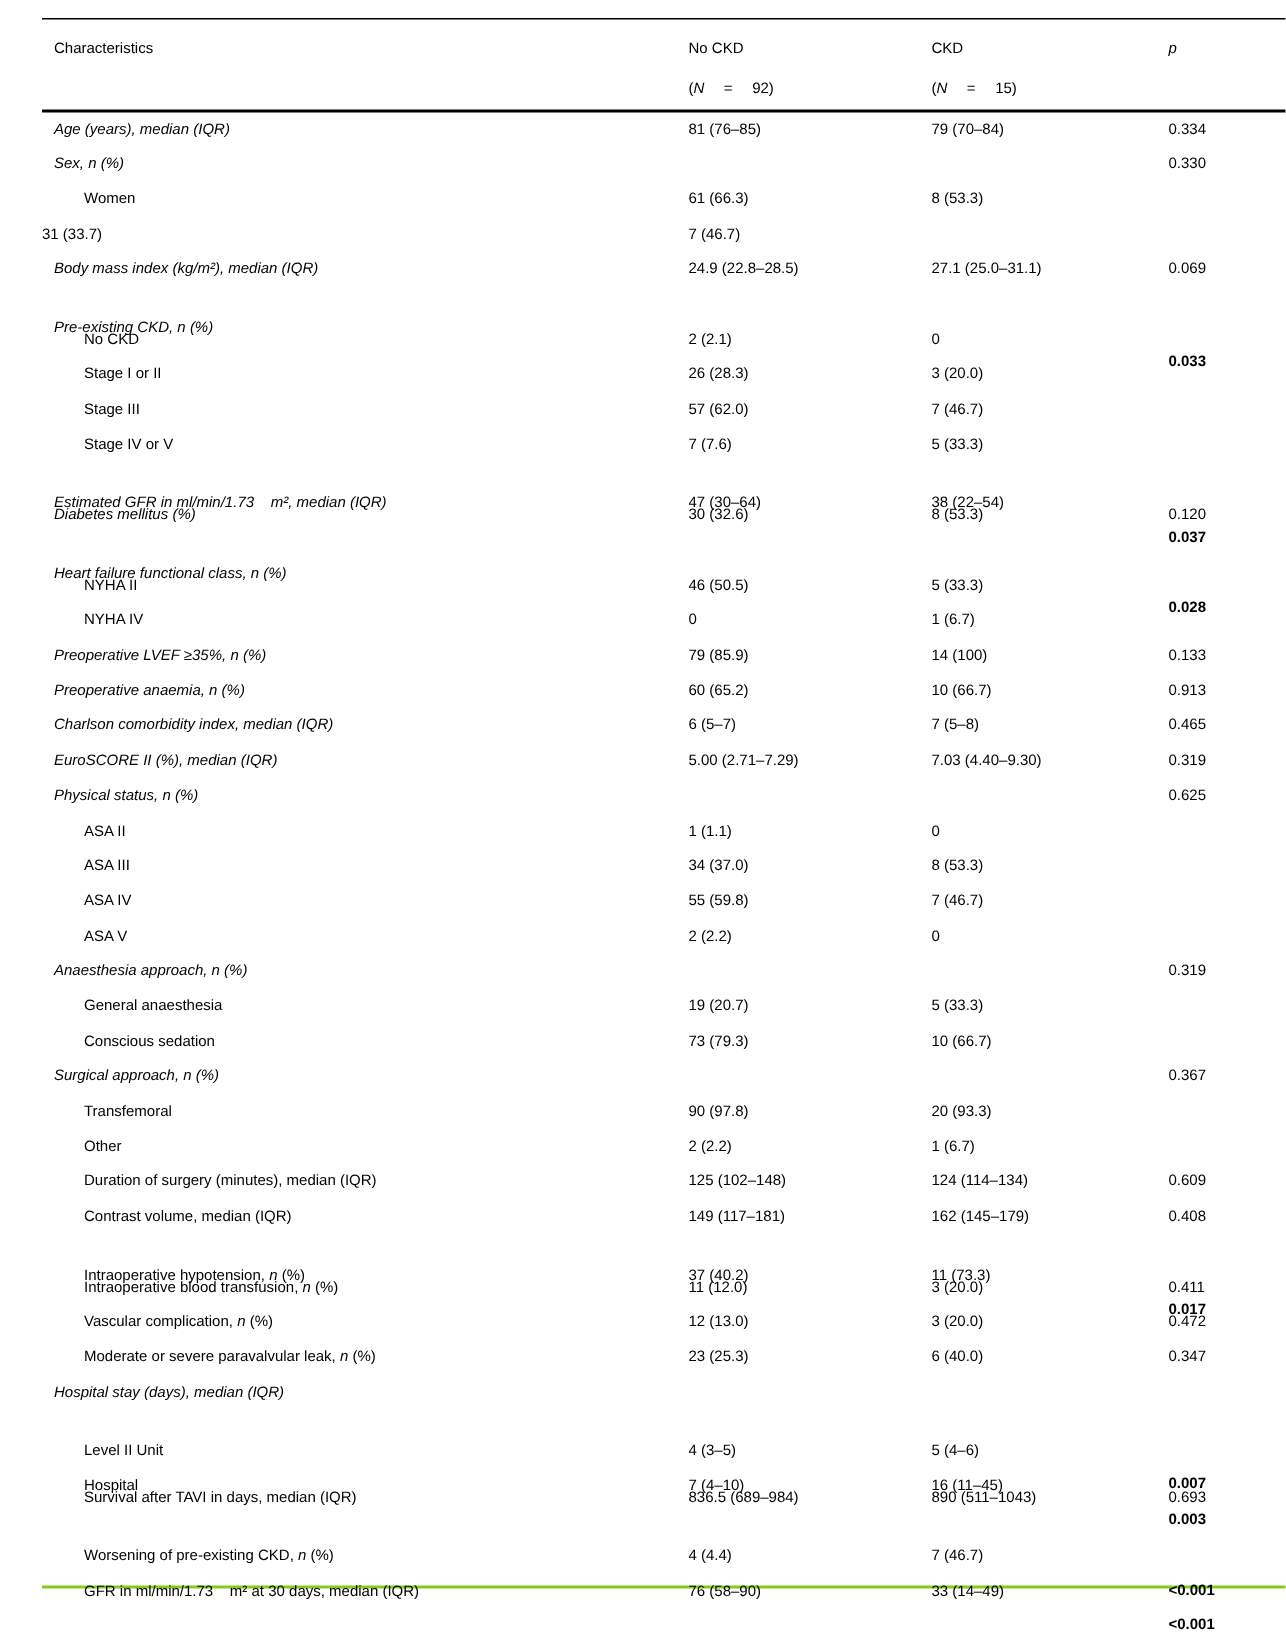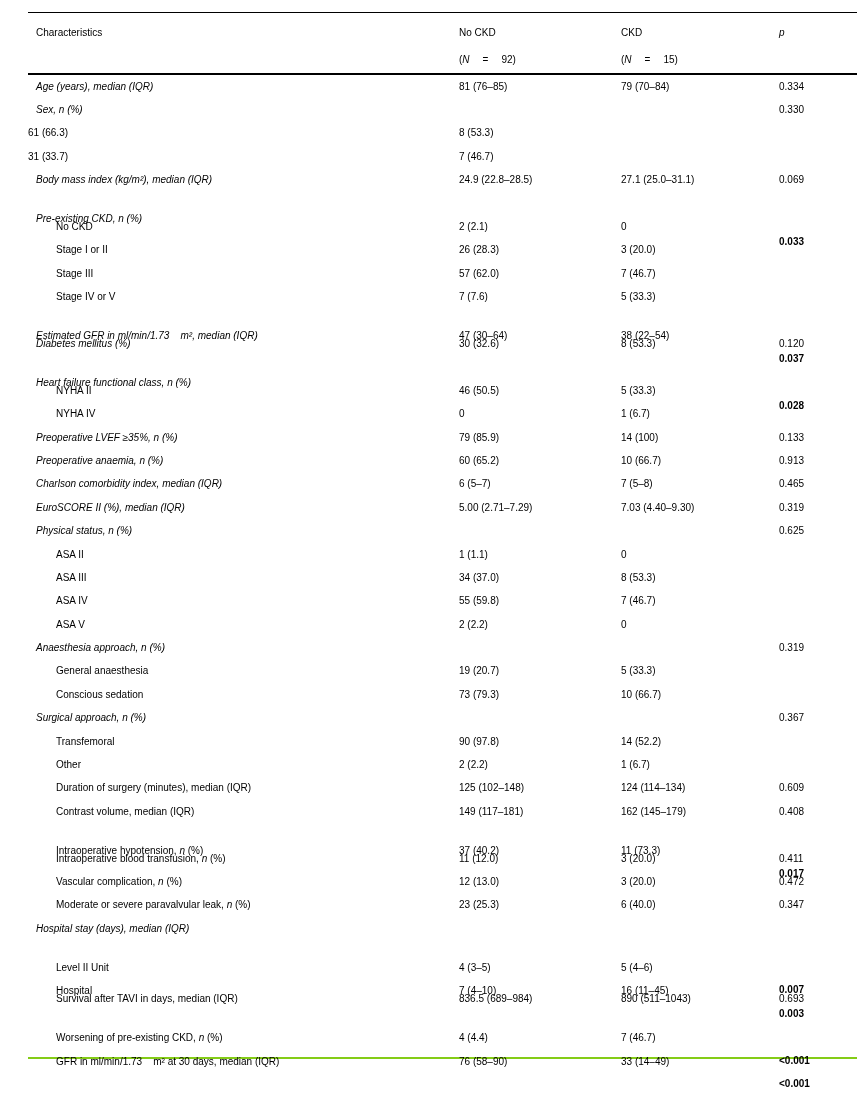--- a/index.html
+++ b/index.html
@@ -86,20 +86,21 @@
         <div class="cell">79 (70–84)</div>
         <div class="cell">0.334</div>
       </div>
       <div class="row">
         <div class="cell label it">Sex, n (%)</div>
         <div class="cell"></div>
         <div class="cell"></div>
         <div class="cell">0.330</div>
       </div>
       <div class="row indent">
+        <div class="cell label">Women</div>
         <div class="cell">61 (66.3)</div>
         <div class="cell">8 (53.3)</div>
         <div class="cell"></div>
       </div>
       <div class="row indent">
         <div class="cell">31 (33.7)</div>
         <div class="cell">7 (46.7)</div>
         <div class="cell"></div>
       </div>
       <div class="row">
@@ -242,21 +243,21 @@
       </div>
       <div class="row">
         <div class="cell label it">Surgical approach, n (%)</div>
         <div class="cell"></div>
         <div class="cell"></div>
         <div class="cell">0.367</div>
       </div>
       <div class="row indent">
         <div class="cell label">Transfemoral</div>
         <div class="cell">90 (97.8)</div>
-        <div class="cell">14 (52.2)</div>
+        <div class="cell">20 (93.3)</div>
         <div class="cell"></div>
       </div>
       <div class="row indent">
         <div class="cell label">Other</div>
         <div class="cell">2 (2.2)</div>
         <div class="cell">1 (6.7)</div>
         <div class="cell"></div>
       </div>
       <div class="row indent">
         <div class="cell label">Duration of surgery (minutes), median (IQR)</div>

